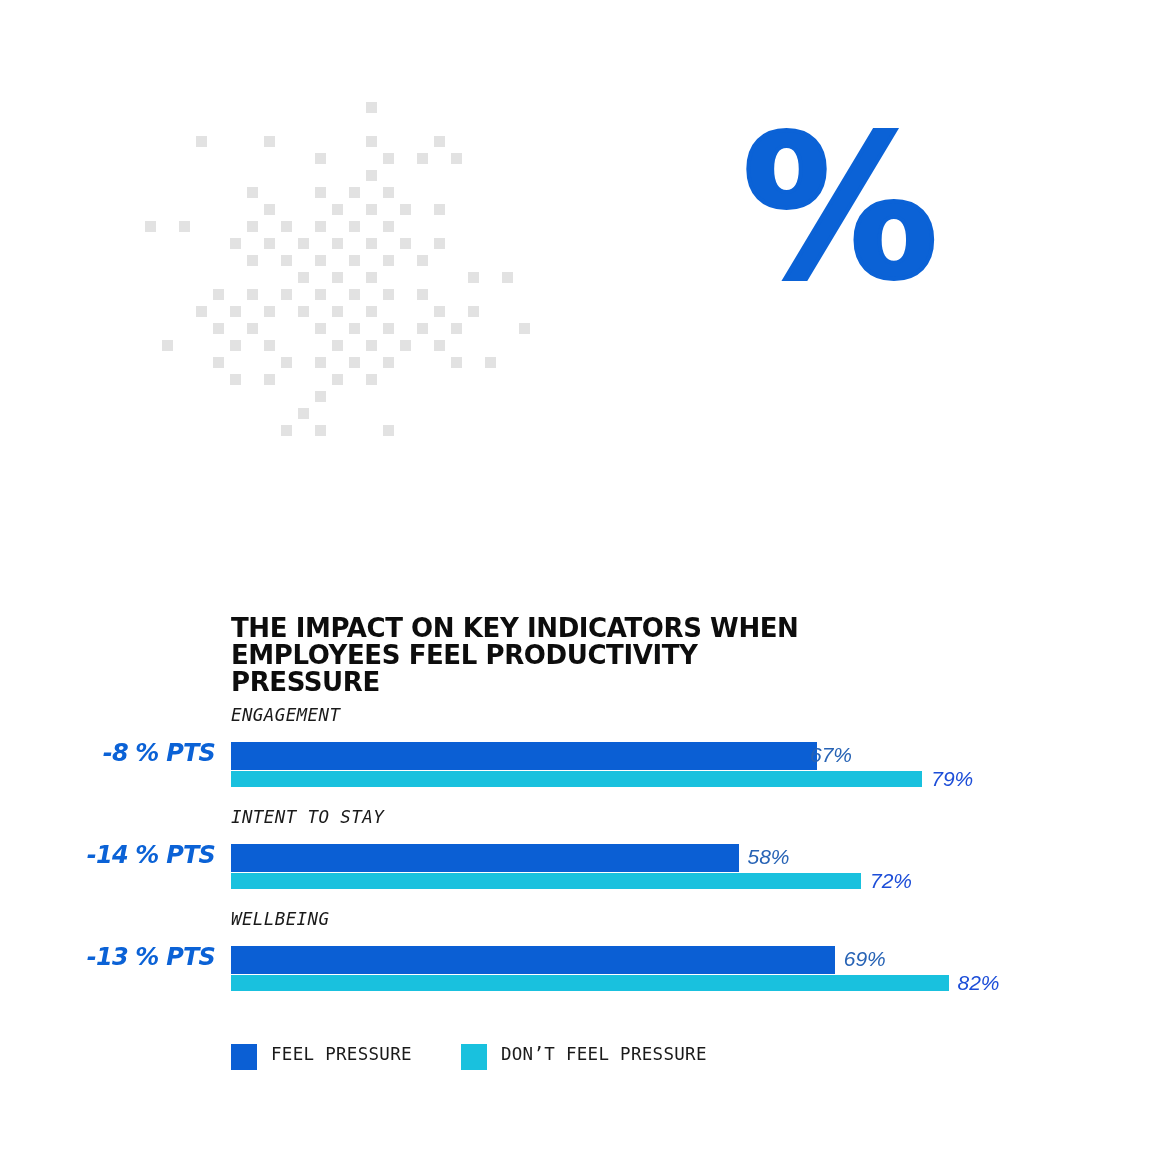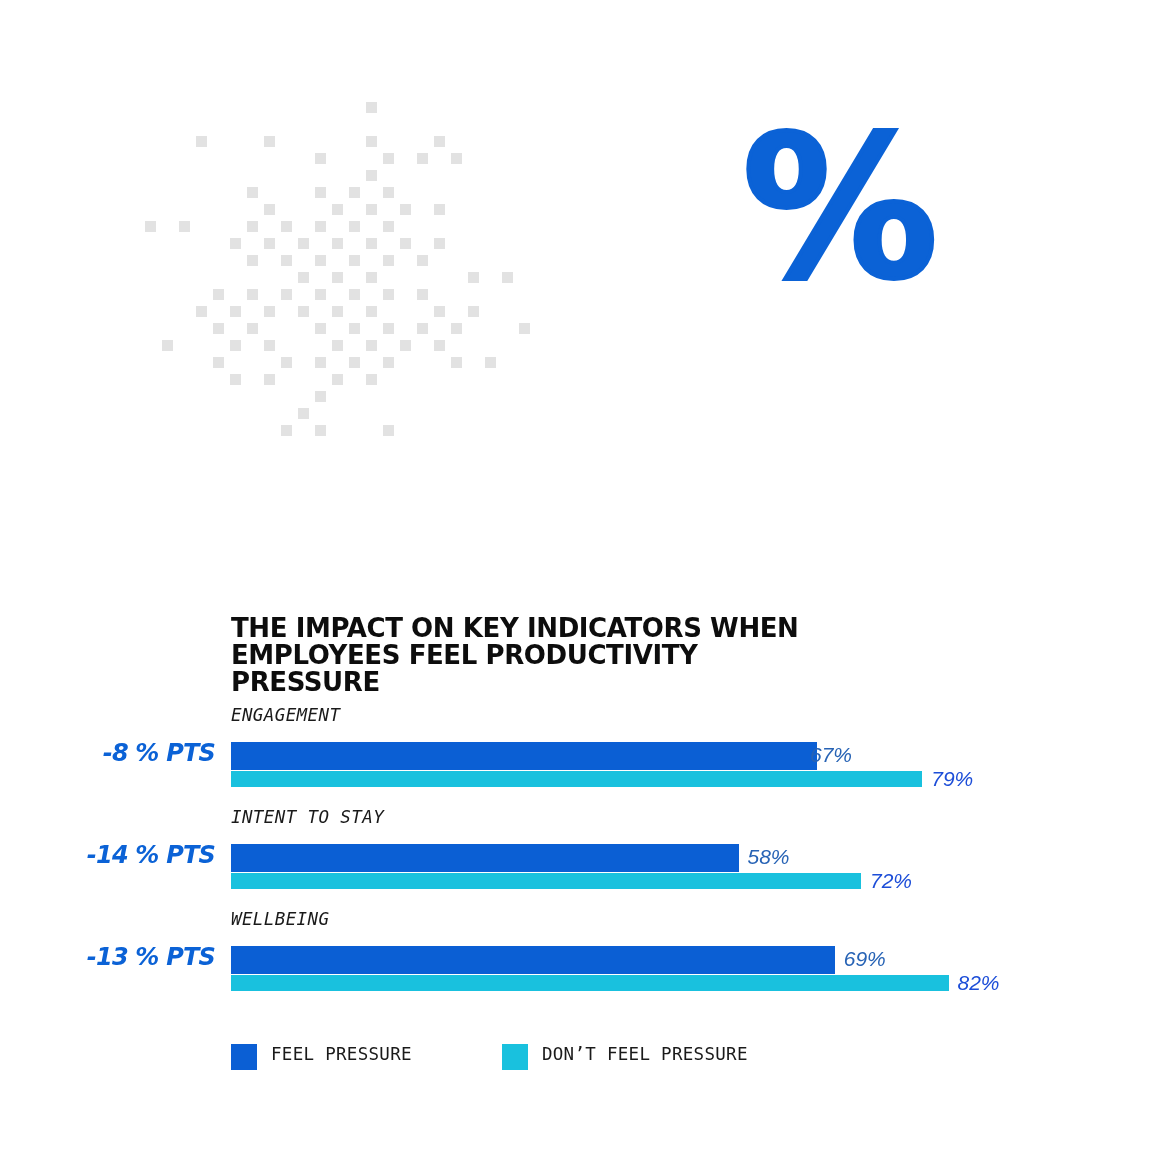--- a/index.html
+++ b/index.html
@@ -161,21 +161,21 @@
     position: absolute;
     left: 231px;
     top: 1044px;
     display: flex;
     align-items: center;
   }
   .legend-item {
     display: flex;
     align-items: flex-start;
   }
-  .legend-item + .legend-item { margin-left: 90px; }
+  .legend-item + .legend-item { margin-left: 49px; }
   .swatch {
     width: 26px;
     height: 26px;
     margin-right: 14px;
   }
   .legend-text {
     font-family: "DejaVu Sans Mono", monospace;
     font-size: 17.5px;
     letter-spacing: 0.3px;
     color: #1a1a1a;

